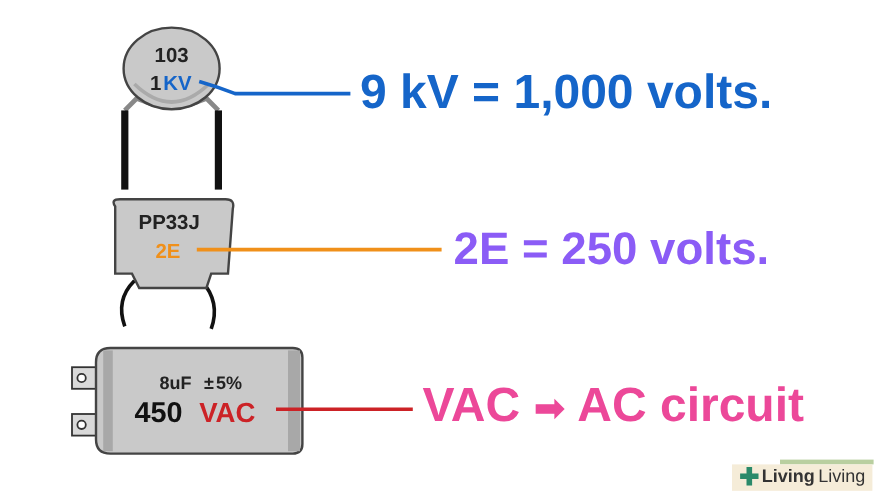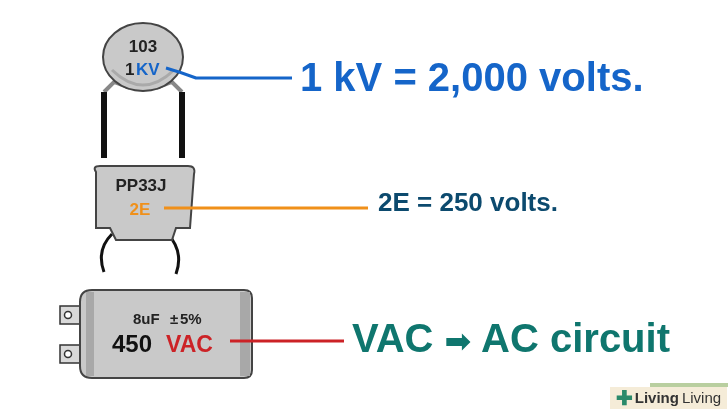--- a/index.html
+++ b/index.html
@@ -1,21 +1,21 @@
 <!DOCTYPE html>
 <html><head>
 <meta charset="utf-8">
 <style>
   html,body{margin:0;padding:0;background:#fff;}
   body{width:728px;height:410px;position:relative;overflow:hidden;font-family:"Liberation Sans",sans-serif;}
   svg{position:absolute;left:0;top:0;}
   .lbl{position:absolute;font-weight:bold;white-space:nowrap;font-family:"Liberation Sans",sans-serif;}
   .t1{left:300px;top:55px;font-size:40px;color:#1565c9;}
-  .t2{left:378px;top:187px;font-size:26px;color:#0c4a6e;text-align:right;}
-  .t3{left:352px;top:316px;font-size:40px;color:#0f766e;}
+  .t2{left:378px;top:187px;font-size:38px;color:#8b5cf6;text-align:right;}
+  .t3{left:352px;top:316px;font-size:40px;color:#ec4899;}
   .wm{position:absolute;left:610px;top:387px;height:22px;background:#f5ecd8;padding:0 6px 0 6px;font-size:15px;line-height:22px;color:#333;display:flex;align-items:center;}
   .wm-bar{position:absolute;left:650px;top:383px;width:78px;height:4px;background:#b9cfa0;}
 </style>
 </head>
 <body>
 
 <svg width="728" height="410" viewBox="0 0 728 410">
 
   <g>
     <path d="M104 92 L114 82 L130 88" fill="none" stroke="#888" stroke-width="4"></path>
@@ -50,21 +50,21 @@
     <rect x="240" y="292" width="10" height="84" fill="#a8a8a8"></rect>
     <text x="133" y="324" font-family="Liberation Sans, sans-serif" font-weight="bold" font-size="15" fill="#222">8uF</text>
     <text x="170" y="324" font-family="Liberation Sans, sans-serif" font-weight="bold" font-size="15" fill="#222">±</text>
     <text x="180" y="324" font-family="Liberation Sans, sans-serif" font-weight="bold" font-size="15" fill="#222">5%</text>
     <text x="112" y="352" font-family="Liberation Sans, sans-serif" font-weight="bold" font-size="24" fill="#111">450</text>
     <text x="166" y="352" font-family="Liberation Sans, sans-serif" font-weight="bold" font-size="23" fill="#cc2226">VAC</text>
   </g>
   <line x1="230" y1="341" x2="344" y2="341" stroke="#cc2226" stroke-width="3"></line>
 </svg>
 
-<div class="lbl t1">1 kV = 2,000 volts.</div>
+<div class="lbl t1">9 kV = 1,000 volts.</div>
 <div class="lbl t2">2E = 250 volts.</div>
 <div class="lbl t3">
   <span>VAC</span>
   <span style="font-family:'DejaVu Sans',sans-serif;font-size:32px;">➡</span>
   <span>AC circuit</span>
 </div>
 
 <div class="wm-bar"></div>
 <div class="wm">
   <span style="color:#2a8a6a;font-weight:bold;font-size:20px;margin-right:2px;">✚</span>

